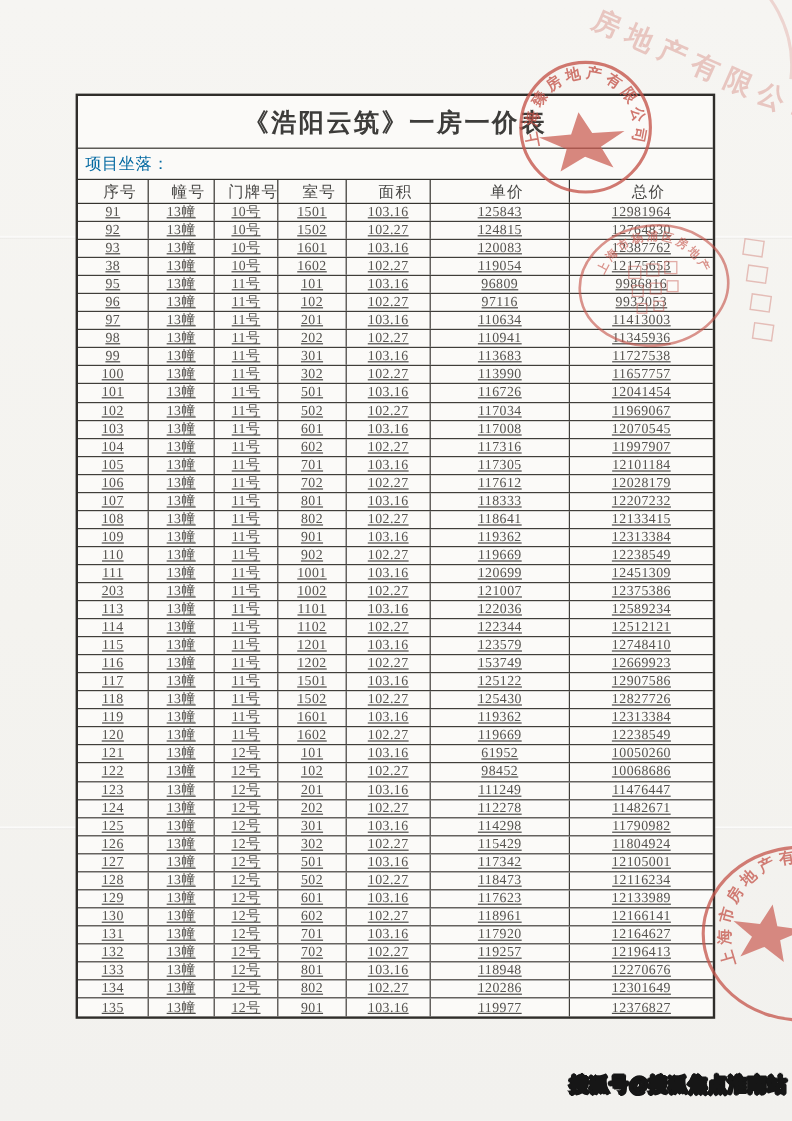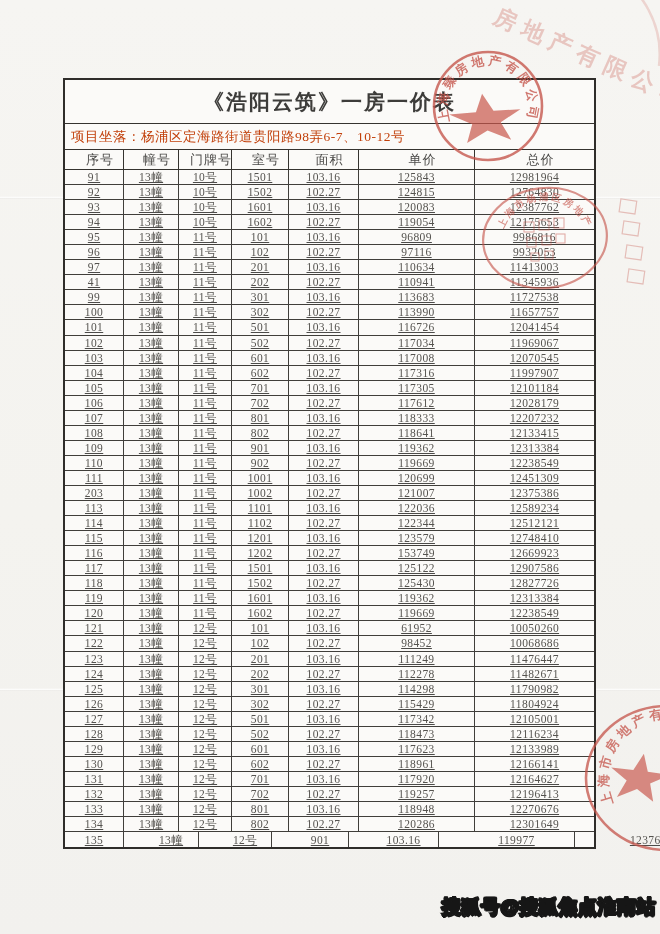--- a/index.html
+++ b/index.html
@@ -26,69 +26,68 @@
     color:#4c4b49;
   }
   .title-row{
     height:44px;box-sizing:border-box;border-bottom:1.6px solid #35332f;
     display:flex;align-items:center;justify-content:center;
     font-size:21px;font-weight:700;letter-spacing:2px;color:#3d3c3a;
   }
   .loc-row{
     height:26px;box-sizing:border-box;border-bottom:1.6px solid #35332f;
     display:flex;align-items:center;padding-left:6px;
-    font-size:13.5px;color:#c2410c;letter-spacing:.5px;white-space:nowrap;
+    font-size:13.5px;color:#0369a1;letter-spacing:.5px;white-space:nowrap;
   }
   .thead-row{
     display:grid;grid-template-columns:var(--cols);
     height:20px;box-sizing:border-box;border-bottom:1.4px solid #35332f;
     font-size:13px;color:#4a4947;
   }
   .tbody .trow{
     display:grid;grid-template-columns:var(--cols);
     height:15.05px;box-sizing:border-box;border-bottom:1.2px solid #403e3a;text-decoration:underline;
   }
-  .tbody .trow:last-child{border-bottom:none;gap:20px;}
+  .tbody .trow:last-child{border-bottom:none;}
   .cell{
     box-sizing:border-box;border-right:1.2px solid #403e3a;
     display:flex;align-items:center;justify-content:center;
     font-size:11.5px;line-height:12px;letter-spacing:.4px;color:#55534f;
     overflow:hidden;white-space:nowrap;
   }
   .hcell{font-size:13px;color:#4a4947;letter-spacing:1px;margin-left:12px;}
   .cell:last-child{border-right:none;}
   .thead-row .cell{border-right:1.3px solid #35332f;}
   .thead-row .cell:last-child{border-right:none;}
 
   .stamp-layer{position:absolute;inset:0;pointer-events:none;}
 
   .watermark{
     position:absolute;right:4px;top:894px;height:30px;
     font-family:"Liberation Sans","DejaVu Sans",sans-serif;
-    font-size:19px;font-weight:700;letter-spacing:.5px;
+    font-size:16px;font-weight:700;letter-spacing:.5px;
     color:#ffffff;
     -webkit-text-stroke:1.6px #161616;
     text-shadow:
       1.5px 0 0 #161616,-1.5px 0 0 #161616,0 1.5px 0 #161616,0 -1.5px 0 #161616,
       1px 1px 0 #161616,-1px -1px 0 #161616,1px -1px 0 #161616,-1px 1px 0 #161616;
     white-space:nowrap;
   }
 </style>
 </head>
 <body>
 
 <div class="paper"></div>
 <div class="crease c1"></div>
 <div class="crease c2"></div>
 
 <div class="price-table">
   <div class="title-row">《浩阳云筑》一房一价表</div>
   <div class="loc-row">
     <span>项目坐落：</span>
-    <span>杨浦区定海路街道贵阳路98弄6-7、10-12号</span>
   </div>
   <div class="thead-row">
       <div class="cell hcell">序号</div>
       <div class="cell hcell">幢号</div>
       <div class="cell hcell">门牌号</div>
       <div class="cell hcell">室号</div>
       <div class="cell hcell">面积</div>
       <div class="cell hcell">单价</div>
       <div class="cell hcell">总价</div>
     </div>
@@ -114,21 +113,21 @@
       <div class="trow">
         <div class="cell">93</div>
         <div class="cell">13幢</div>
         <div class="cell">10号</div>
         <div class="cell">1601</div>
         <div class="cell">103.16</div>
         <div class="cell">120083</div>
         <div class="cell">12387762</div>
       </div>
       <div class="trow">
-        <div class="cell">94</div>
+        <div class="cell">38</div>
         <div class="cell">13幢</div>
         <div class="cell">10号</div>
         <div class="cell">1602</div>
         <div class="cell">102.27</div>
         <div class="cell">119054</div>
         <div class="cell">12175653</div>
       </div>
       <div class="trow">
         <div class="cell">95</div>
         <div class="cell">13幢</div>
@@ -150,21 +149,21 @@
       <div class="trow">
         <div class="cell">97</div>
         <div class="cell">13幢</div>
         <div class="cell">11号</div>
         <div class="cell">201</div>
         <div class="cell">103.16</div>
         <div class="cell">110634</div>
         <div class="cell">11413003</div>
       </div>
       <div class="trow">
-        <div class="cell">41</div>
+        <div class="cell">98</div>
         <div class="cell">13幢</div>
         <div class="cell">11号</div>
         <div class="cell">202</div>
         <div class="cell">102.27</div>
         <div class="cell">110941</div>
         <div class="cell">11345936</div>
       </div>
       <div class="trow">
         <div class="cell">99</div>
         <div class="cell">13幢</div>

